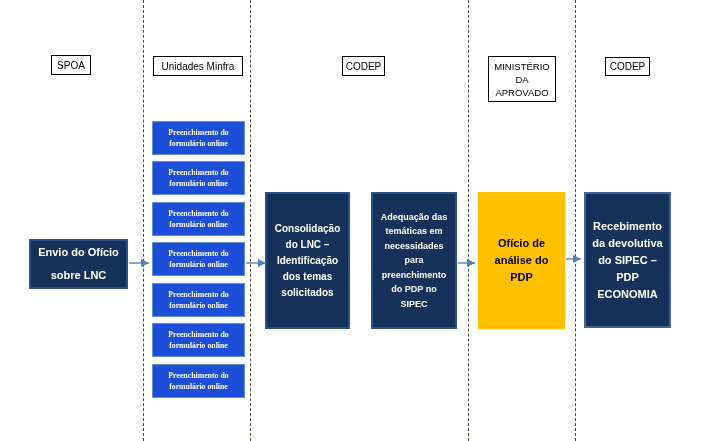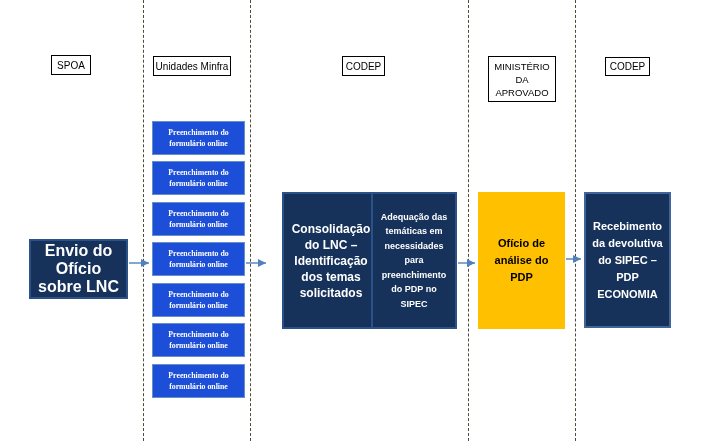--- a/index.html
+++ b/index.html
@@ -38,46 +38,46 @@
 <body>
 
 <div id="canvas">
 
   <div class="lane-line" style="left:143px"></div>
   <div class="lane-line" style="left:250px"></div>
   <div class="lane-line" style="left:468px"></div>
   <div class="lane-line" style="left:575px"></div>
 
   <div class="lane-header" style="left:51px;top:55px;width:40px;height:20px">SPOA</div>
-  <div class="lane-header" style="left:153px;top:56px;width:78px;height:20px">Unidades Minfra</div>
+  <div class="lane-header" style="left:153px;top:56px;width:90px;height:20px">Unidades Minfra</div>
   <div class="lane-header" style="left:342px;top:56px;width:43px;height:20px">CODEP</div>
   <div class="lane-header" style="left:488px;top:56px;width:68px;height:46px;font-size:9.5px">MINISTÉRIO
 DA
 APROVADO</div>
   <div class="lane-header" style="left:605px;top:57px;width:45px;height:19px">CODEP</div>
 
-  <div class="flow-box navy" style="left:29px;top:239px;width:99px;height:60px;font-size:16px;line-height:18px">Envio do Ofício
+  <div class="flow-box navy" style="left:29px;top:239px;width:99px;height:50px;font-size:11px;line-height:23px">Envio do Ofício
 sobre LNC</div>
 
   <div class="flow-box steel" style="left:152px;top:121px;width:93px;height:34px">Preenchimento do
 formulário online</div>
   <div class="flow-box steel" style="left:152px;top:161px;width:93px;height:34px">Preenchimento do
 formulário online</div>
   <div class="flow-box steel" style="left:152px;top:202px;width:93px;height:34px">Preenchimento do
 formulário online</div>
   <div class="flow-box steel" style="left:152px;top:242px;width:93px;height:34px">Preenchimento do
 formulário online</div>
   <div class="flow-box steel" style="left:152px;top:283px;width:93px;height:34px">Preenchimento do
 formulário online</div>
   <div class="flow-box steel" style="left:152px;top:323px;width:93px;height:34px">Preenchimento do
 formulário online</div>
   <div class="flow-box steel" style="left:152px;top:364px;width:93px;height:34px">Preenchimento do
 formulário online</div>
 
-  <div class="flow-box navy" style="left:282px;top:192px;width:98px;height:137px;font-size:12px;line-height:16px">Consolidação
+  <div class="flow-box navy" style="left:265px;top:192px;width:85px;height:137px;font-size:10px;line-height:16px">Consolidação
 do LNC –
 Identificação
 dos temas
 solicitados</div>
 
   <div class="flow-box navy" style="left:371px;top:192px;width:86px;height:137px;font-size:9px;line-height:14.5px">Adequação das
 temáticas em
 necessidades
 para
 preenchimento

